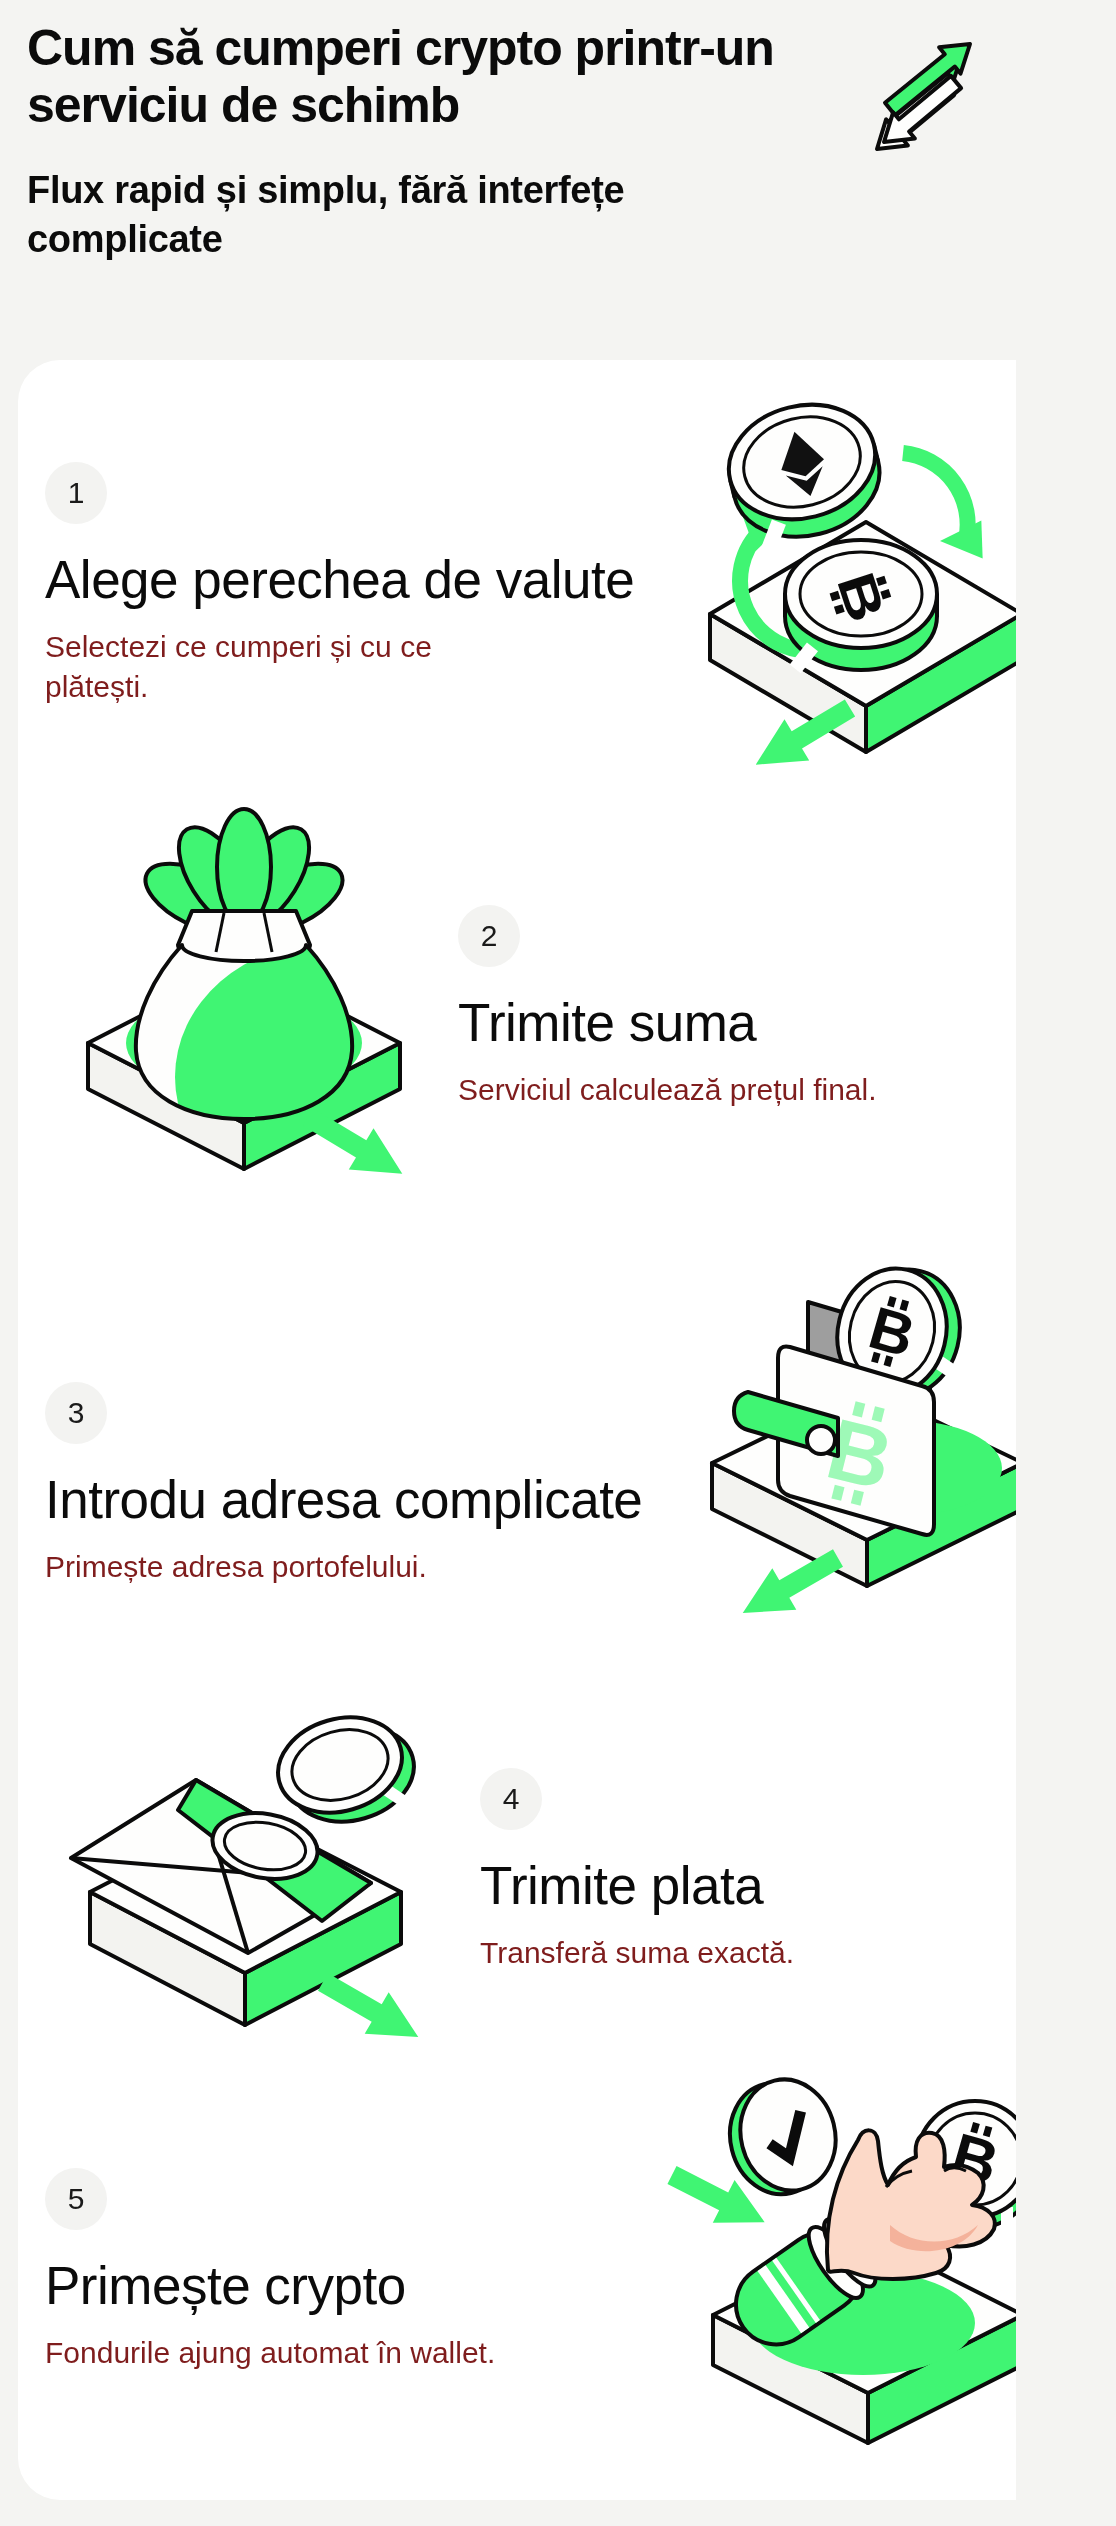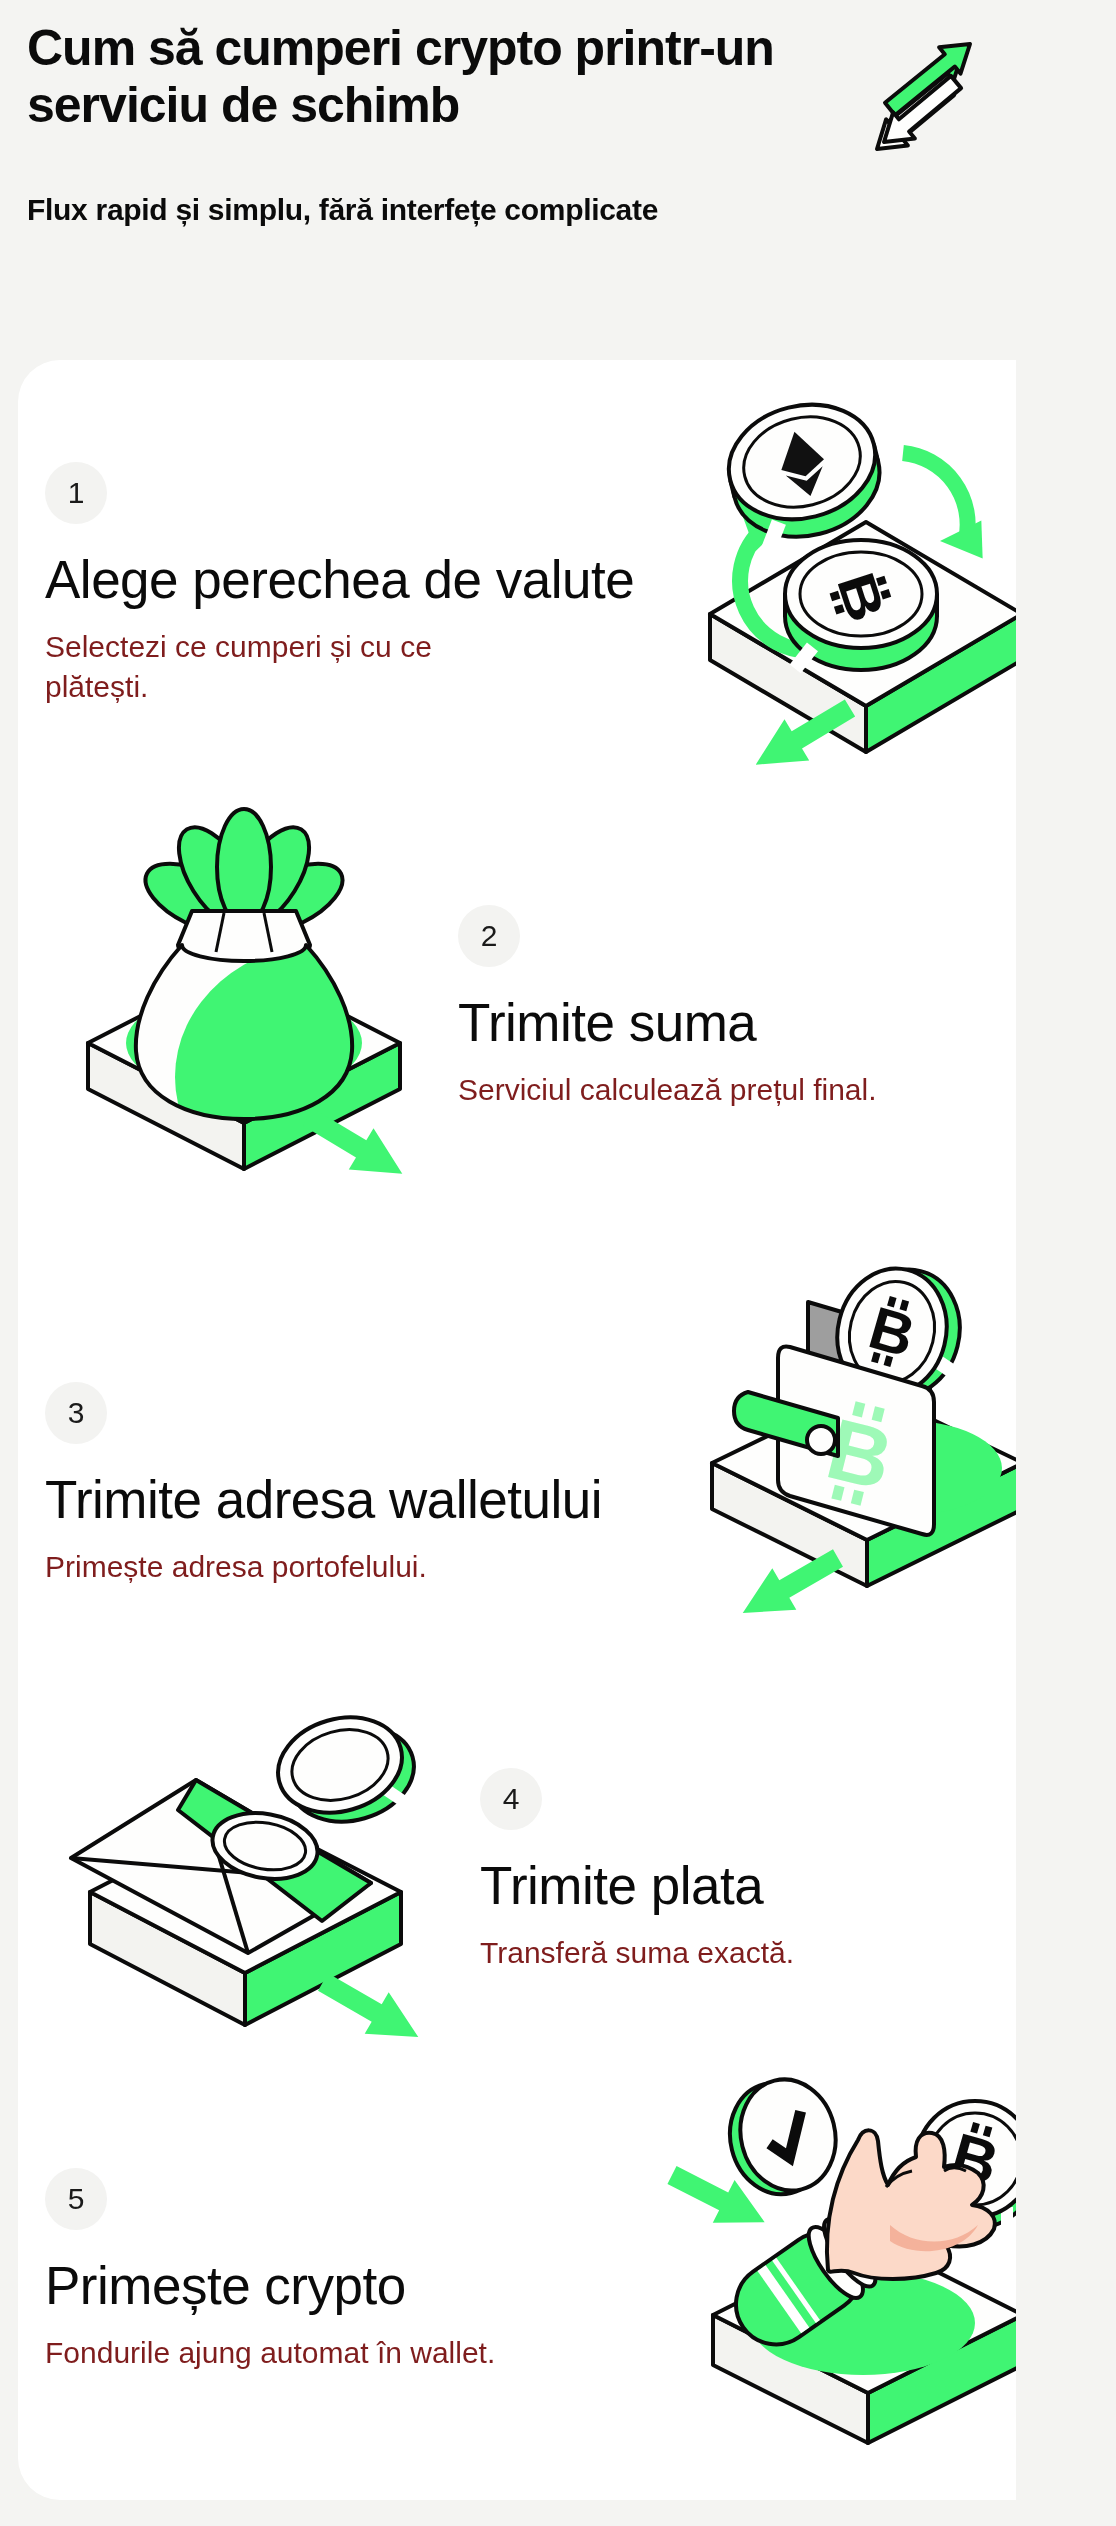--- a/index.html
+++ b/index.html
@@ -10,21 +10,21 @@
     --badge:#F3F3F1;
     --face:#F3F3F0;
   }
   *{margin:0;padding:0;box-sizing:border-box;}
   html,body{width:1116px;background:var(--bg);font-family:"Liberation Sans",sans-serif;color:var(--ink);}
   .page{position:relative;width:1016px;height:2526px;background:var(--bg);overflow:hidden;}
 
   
   .header{position:absolute;top:0;left:0;right:0;padding:20px 27px 0 27px;}
   .title{font-size:50px;font-weight:700;line-height:1.14;letter-spacing:-1px;max-width:800px;}
-  .subtitle{font-size:30px;font-weight:700;line-height:1.3;letter-spacing:-0.3px;max-width:650px;margin-top:56px;}
+  .subtitle{font-size:38px;font-weight:700;line-height:1.3;letter-spacing:-0.3px;max-width:650px;margin-top:32px;}
   .hdr-icon{position:absolute;top:24px;right:26px;}
 
   
   .card{position:absolute;top:360px;left:18px;width:1080px;height:2140px;background:var(--card);border-radius:42px;}
 
   .step-text{position:absolute;}
   .badge{width:62px;height:62px;border-radius:50%;background:var(--badge);display:flex;align-items:center;justify-content:center;font-size:30px;font-weight:400;color:#1A1A1A;margin-bottom:26px;}
   .step-title{font-size:53px;font-weight:400;letter-spacing:-0.5px;line-height:1.15;margin-bottom:16px;}
   .step-desc{font-size:30px;font-weight:400;line-height:1.35;color:#7f1d1d;}
 
@@ -171,21 +171,21 @@
           <span>2</span>
         </div>
       <h3 class="step-title">Trimite suma</h3>
       <p class="step-desc">Serviciul calculează prețul final.</p>
     </div>
 
     <div class="step-text" style="left:27px;top:1022px;width:650px;">
       <div class="badge">
           <span>3</span>
         </div>
-      <h3 class="step-title">Trimite adresa walletului</h3>
+      <h3 class="step-title">Introdu adresa complicate</h3>
       <p class="step-desc">Primește adresa portofelului.</p>
     </div>
 
     <svg class="illus" style="left:672px;top:880px;" width="420" height="400" viewBox="0 0 420 400">
       <g>
         <polygon class="o f-f" points="22,223 177,300 177,346 22,269"></polygon>
         <polygon class="o f-g" points="177,300 333,223 333,269 177,346"></polygon>
         <polygon class="o f-w" points="177,148 333,223 177,300 22,223"></polygon>
         <ellipse class="f-g" cx="212" cy="228" rx="100" ry="48"></ellipse>
       </g>

